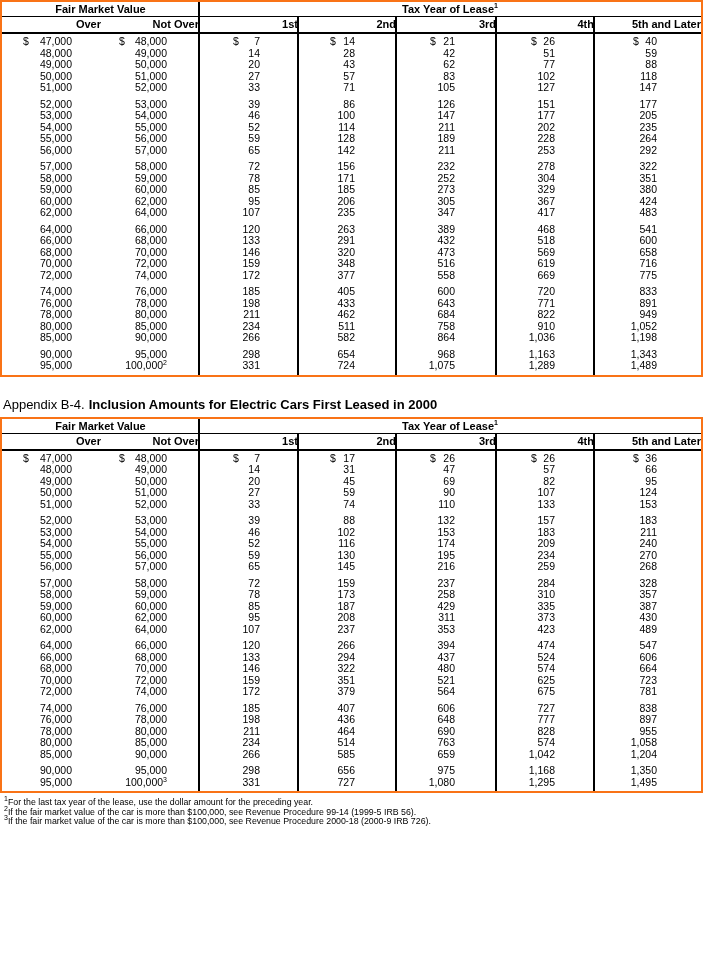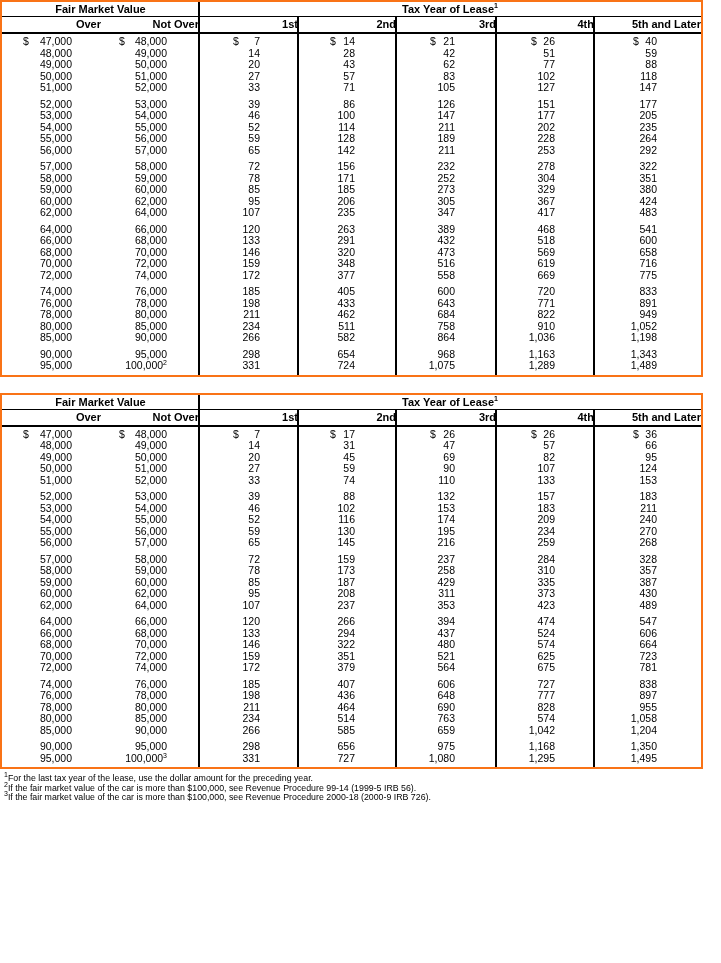--- a/index.html
+++ b/index.html
@@ -354,20 +354,23 @@
       </div>
     <div class="vl vl-a"></div>
     <div class="vl vl-b vl-b1"></div>
     <div class="vl vl-b vl-b2"></div>
     <div class="vl vl-b vl-b3"></div>
     <div class="vl vl-b vl-b4"></div>
   </div>
 
   <div class="gap"></div>
 
+  <div class="tbl-title">
+    <span>Appendix B-4.</span><span class="bold">Inclusion Amounts for Electric Cars First Leased in 2000</span>
+  </div>
 
   <div class="tbl">
     <div class="hrow1">
       <div class="h-fmv">Fair Market Value</div>
       <div class="h-tyl"><span>Tax Year of Lease</span><sup>1</sup></div>
     </div>
     <div class="hrow2">
       <div class="hc">Over</div>
       <div class="hc">Not Over</div>
       <div class="hc">1st</div>

